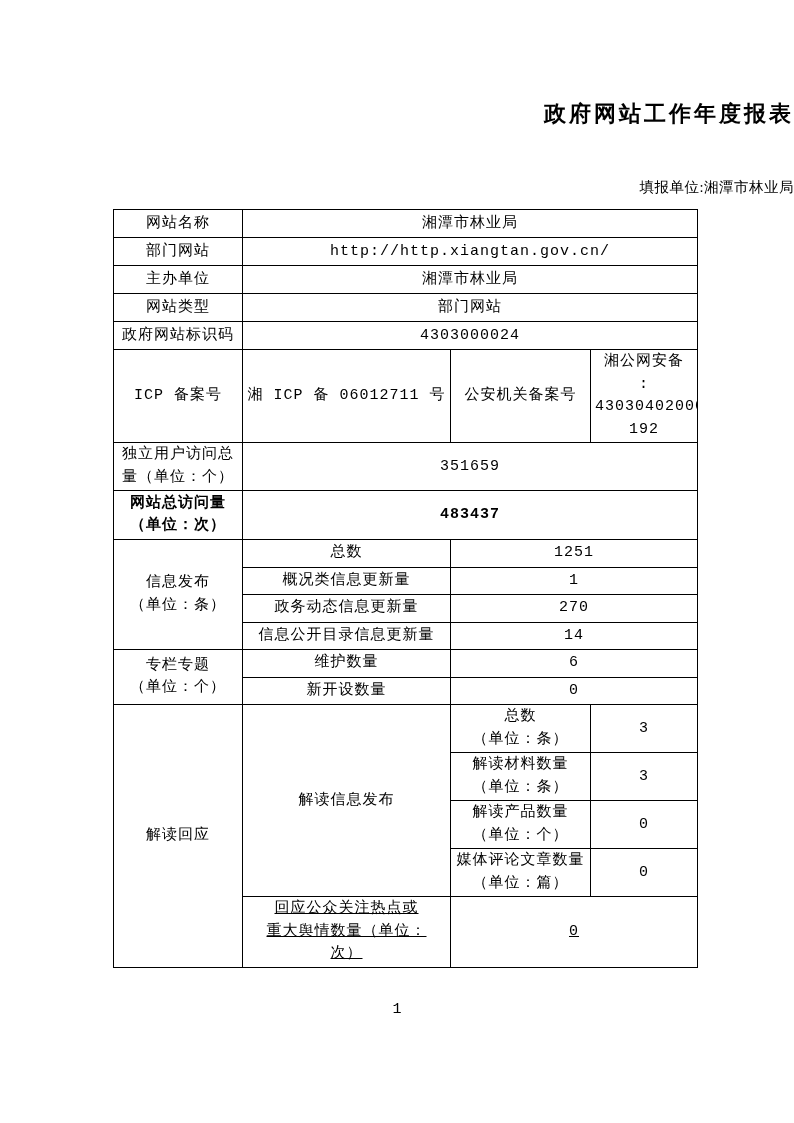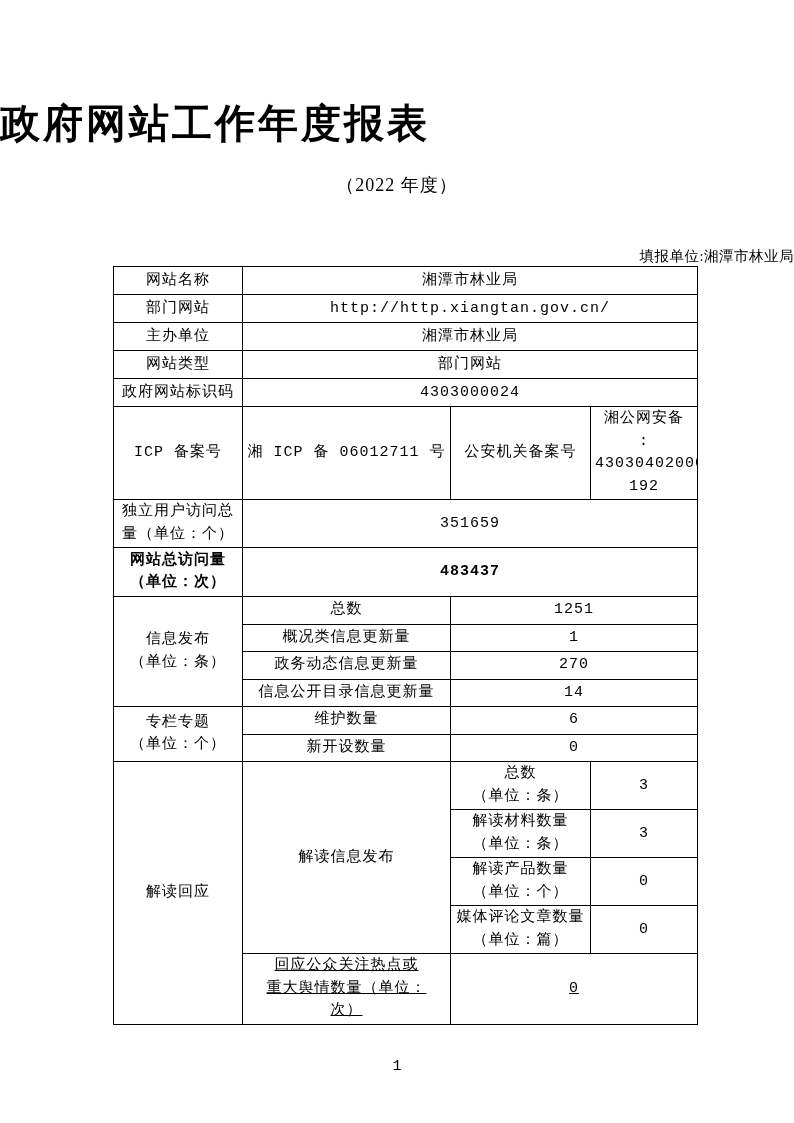--- a/index.html
+++ b/index.html
@@ -12,24 +12,24 @@
     width: 794px;
     height: 1123px;
     background: #ffffff;
     overflow: hidden;
     font-family: "Liberation Serif", "DejaVu Serif", serif;
     color: #000000;
   }
   .doc-title {
     margin: 0;
     padding-top: 103px;
-    text-align: left;
+    text-align: right;
     font-family: "Liberation Sans", "DejaVu Sans", sans-serif;
     font-weight: 700;
-    font-size: 40px;
+    font-size: 22px;
     line-height: 1;
     letter-spacing: 3px;
     color: #000000;
   }
   .doc-subtitle {
     margin-top: 33px;
     text-align: center;
     font-size: 18px;
     line-height: 1;
     letter-spacing: 1px;
@@ -40,21 +40,21 @@
     font-size: 14.5px;
     line-height: 1.4;
     letter-spacing: 0.5px;
     text-align: right;
   }
   table.report {
     border-collapse: collapse;
     table-layout: fixed;
     width: 584px;
     margin-left: 113px;
-    margin-top: 0;
+    margin-top: 12px;
   }
   table.report td {
     border: 1px solid #000000;
     text-align: center;
     vertical-align: middle;
     font-size: 15px;
     line-height: 1.5;
     letter-spacing: 1px;
     padding: 1px 4px;
     white-space: pre-line;
@@ -79,21 +79,20 @@
     line-height: 1;
     font-family: "Liberation Mono", "DejaVu Sans Mono", serif;
   }
 </style>
 </head>
 <body>
 
 <div class="page">
 
   <div class="doc-title">政府网站工作年度报表</div>
-  <div class="doc-subtitle">（2022 年度）</div>
   <div class="reporting-unit">填报单位:湘潭市林业局</div>
 
   <table class="report">
     <colgroup>
       <col class="c1">
         <col class="c2">
         <col class="c3">
         <col class="c4">
     </colgroup>
     <tbody>

